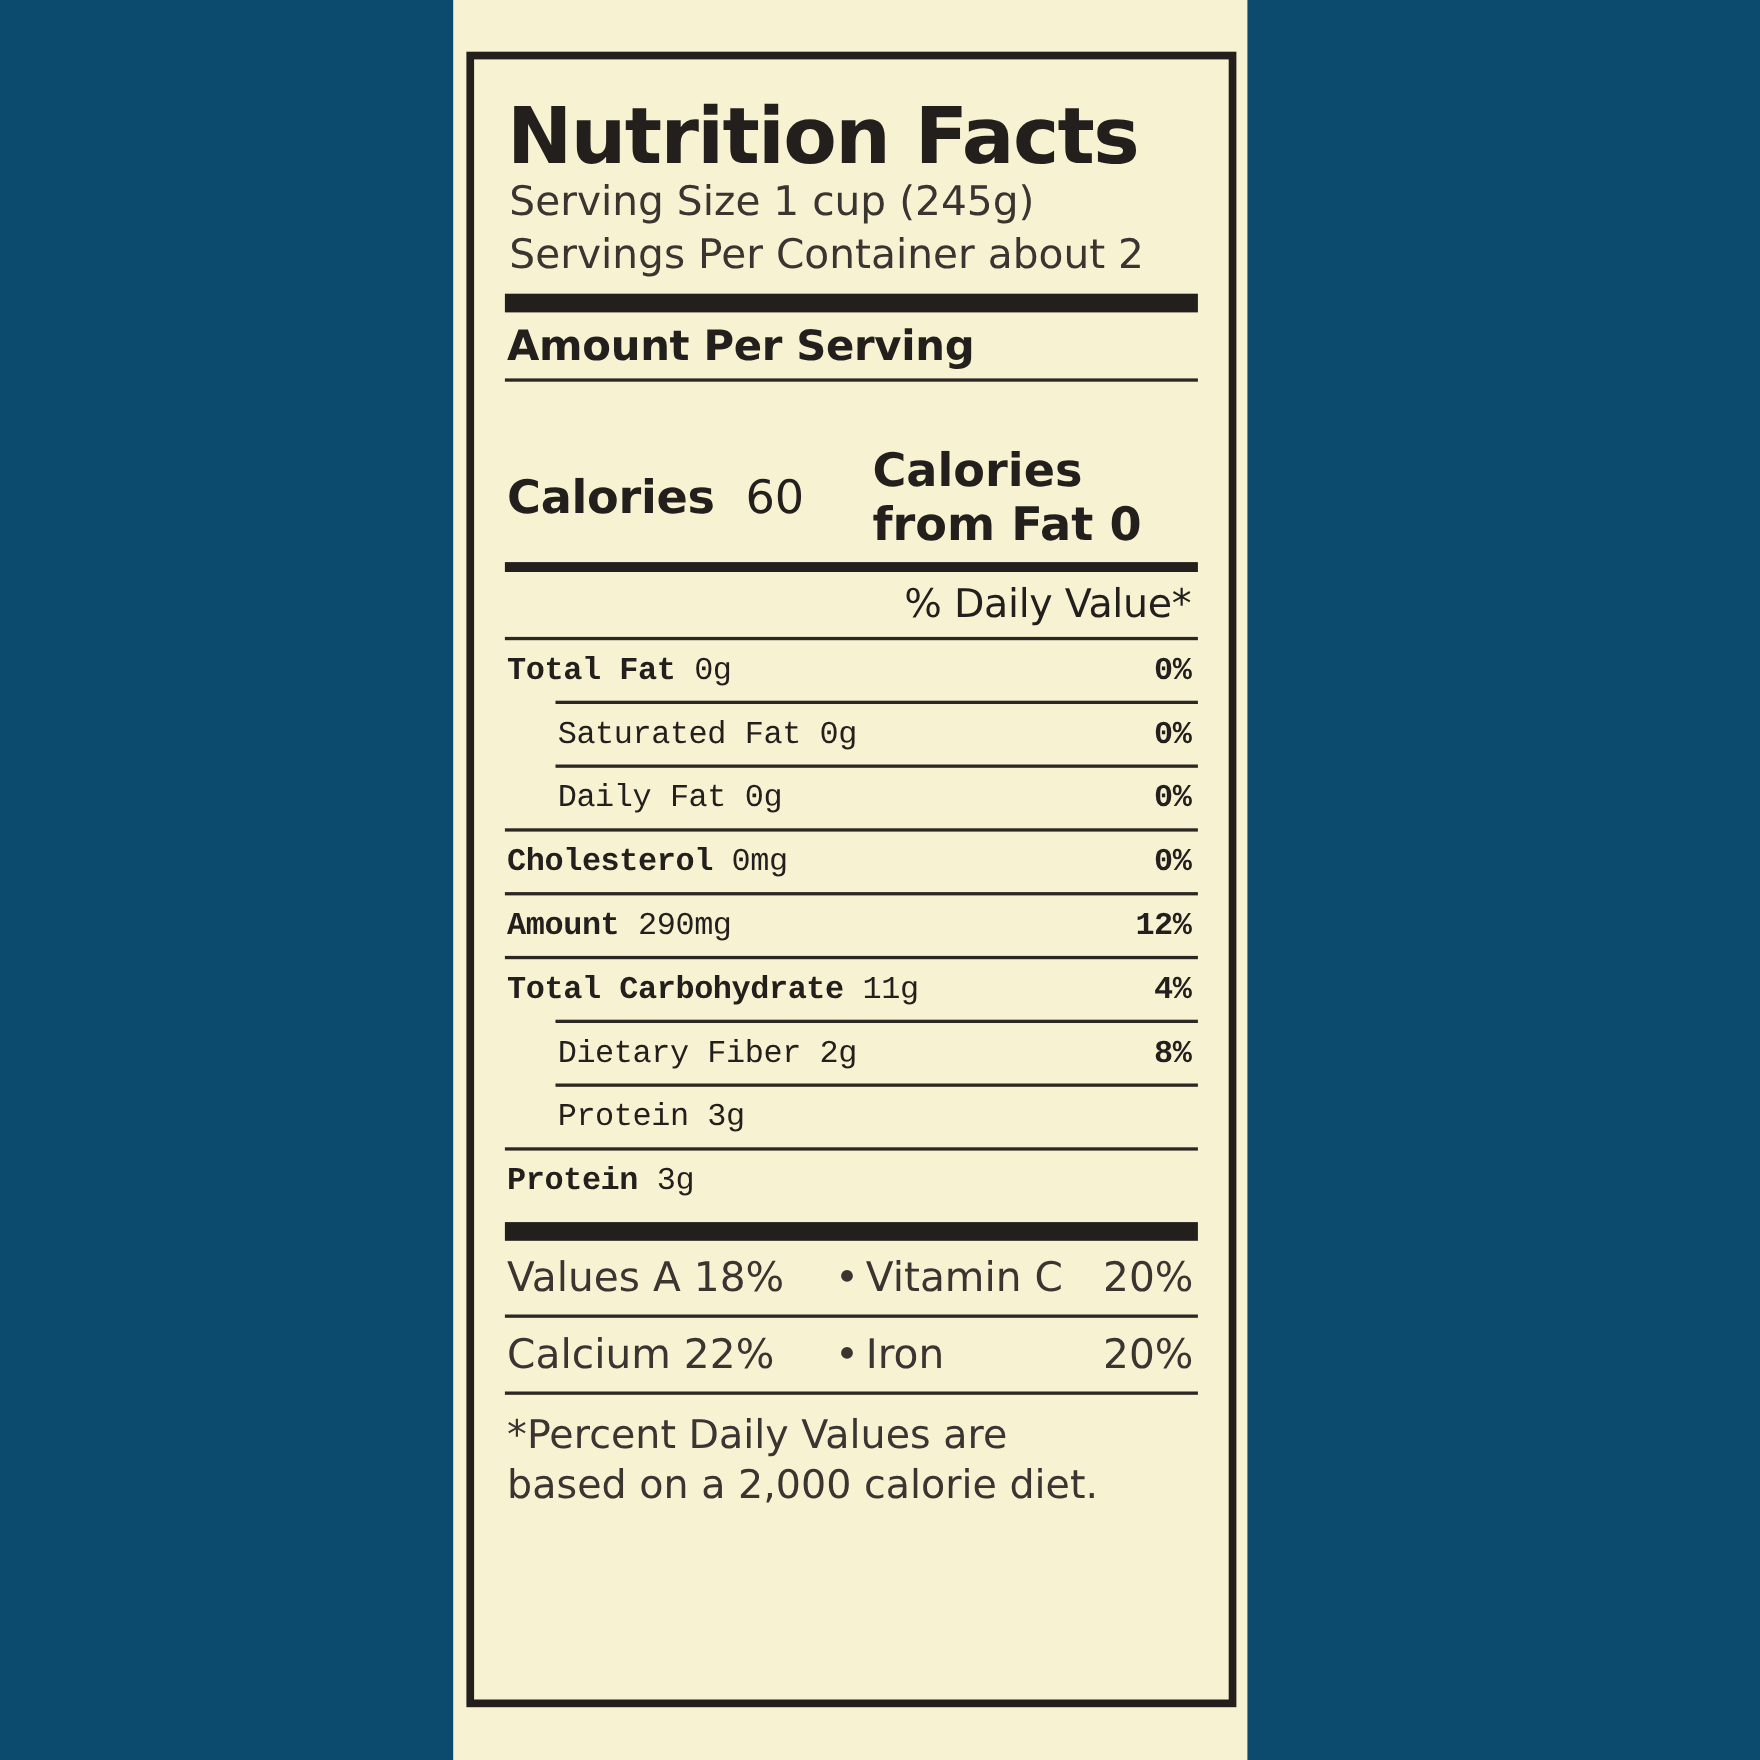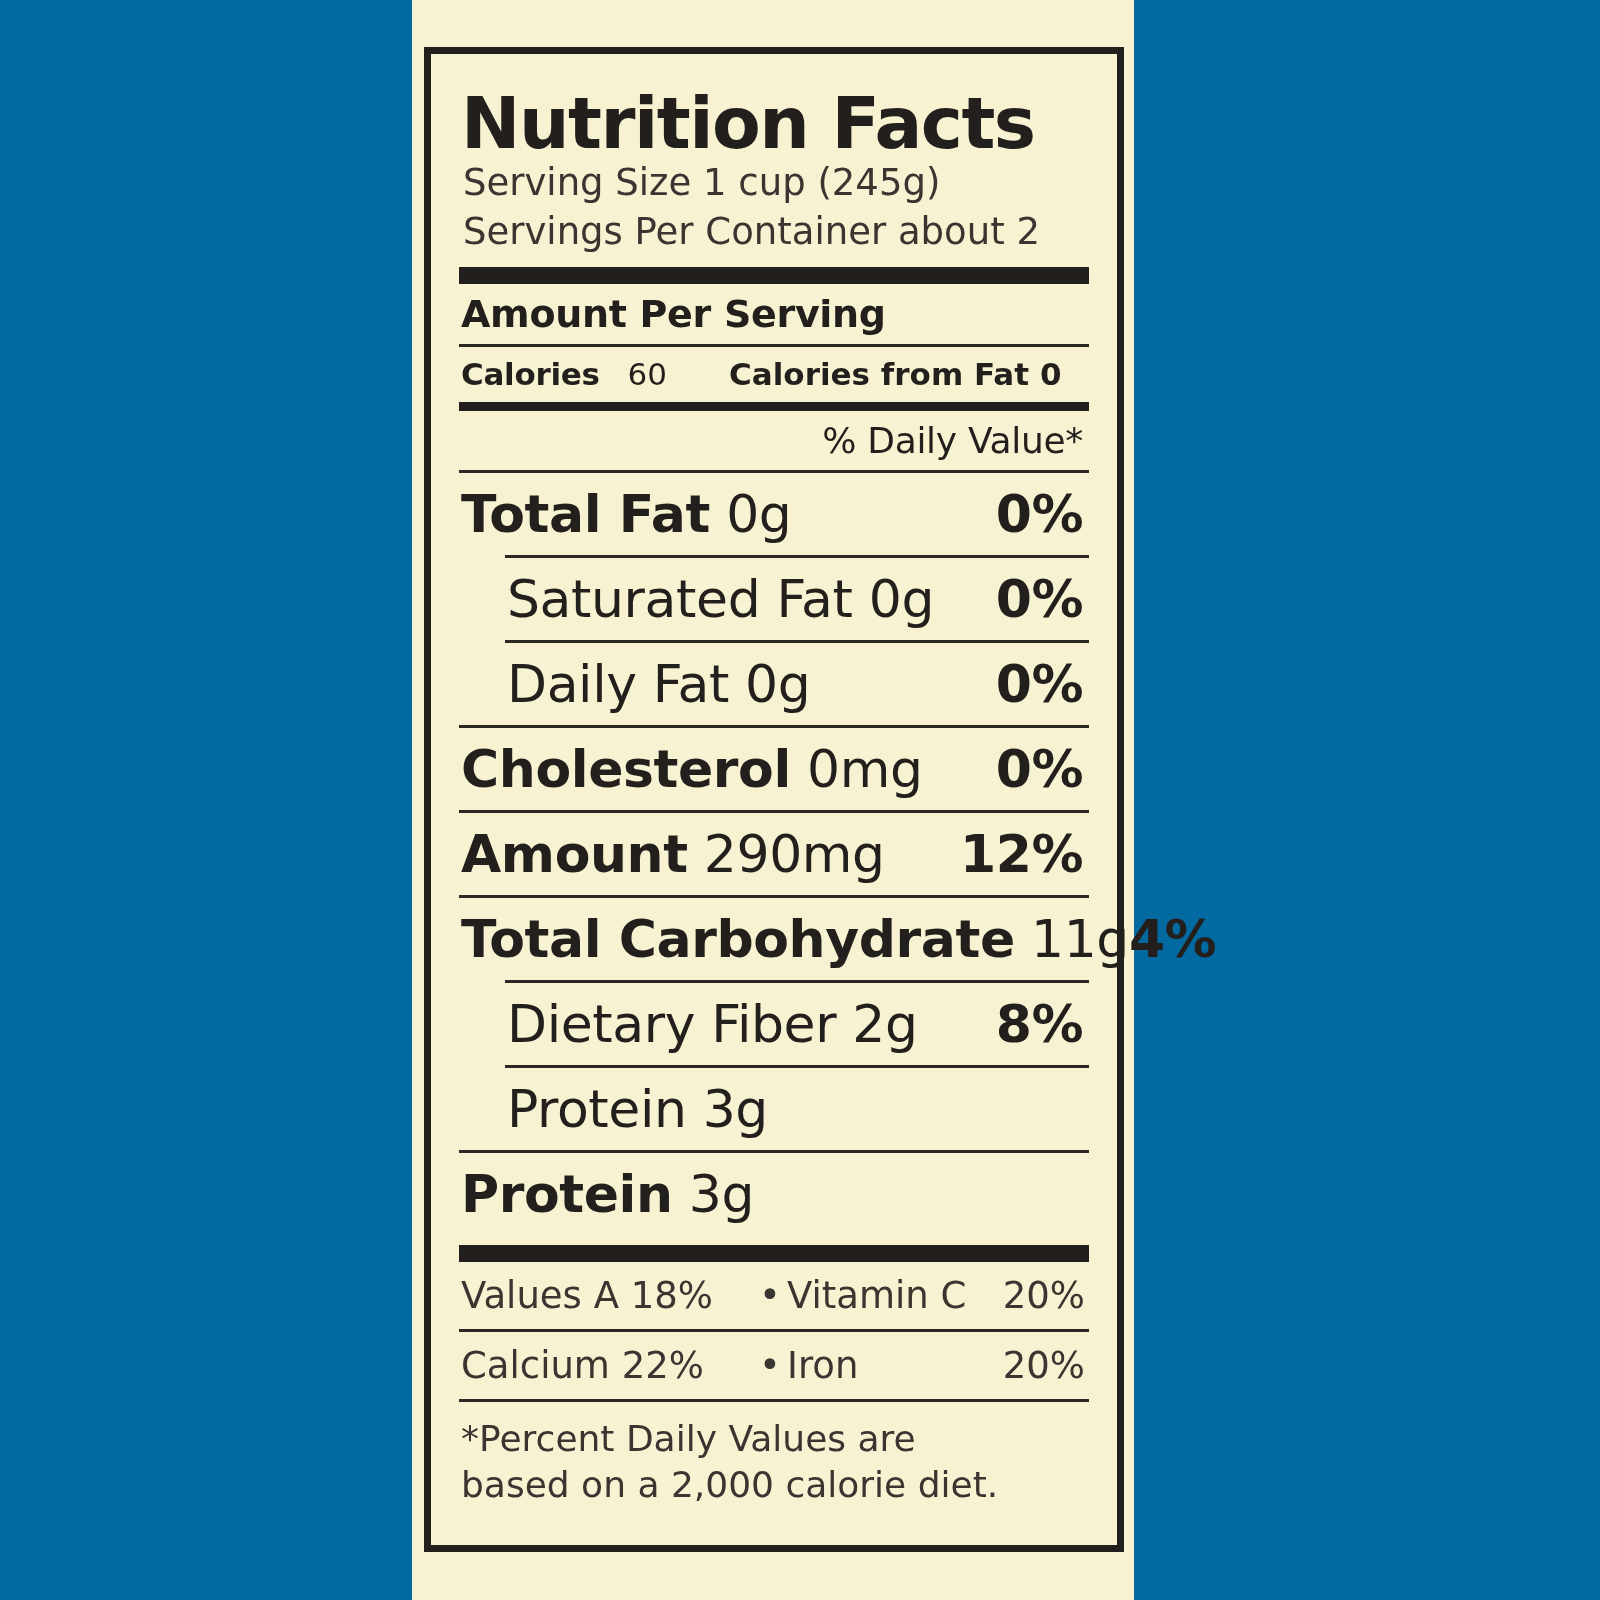--- a/index.html
+++ b/index.html
@@ -11,21 +11,21 @@
     width: 1600px;
     height: 1600px;
     font-family: "DejaVu Sans", sans-serif;
     overflow: hidden;
   }
 
   .page {
     position: relative;
     width: 1600px;
     height: 1600px;
-    background: #0369a1;
+    background: #0c4a6e;
   }
 
   
   .label-panel {
     position: absolute;
     left: 412px;
     top: 0px;
     width: 722px;
     height: 1600px;
     background: #f7f3d2;
@@ -95,24 +95,25 @@
   .amount {
     font-weight: bold;
     font-size: 38px;
     color: #231f1c;
     padding: 8px 0 8px 2px;
     letter-spacing: -0.3px;
   }
 
   .cal-row {
     display: flex;
-    align-items: flex-end;
+    align-items: center;
     padding: 9px 0 10px 2px;
-    font-size: 31px;
-    color: #231f1c;
+    font-size: 42px;
+    color: #231f1c;
+    margin-top: 47px;
   }
   .cal-row .cal-label {
     font-weight: bold;
     letter-spacing: -0.3px;
   }
   .cal-row .cal-value {
     margin-left: 28px;
     font-weight: normal;
   }
   .cal-row .cal-fat {
@@ -126,24 +127,25 @@
     font-size: 36px;
     color: #231f1c;
     padding: 9px 6px 9px 0;
     letter-spacing: -0.3px;
   }
 
   .nrow {
     display: flex;
     justify-content: space-between;
     align-items: baseline;
-    font-size: 52px;
+    font-size: 29px;
     color: #231f1c;
     padding: 11px 6px 11px 2px;
     white-space: nowrap;
+    font-family: Liberation Mono, monospace;
   }
   .nrow.indent {
     padding-left: 48px;
   }
   .nrow .nm {
     letter-spacing: -0.4px;
   }
   .nrow .nm b {
     font-weight: bold;
   }

